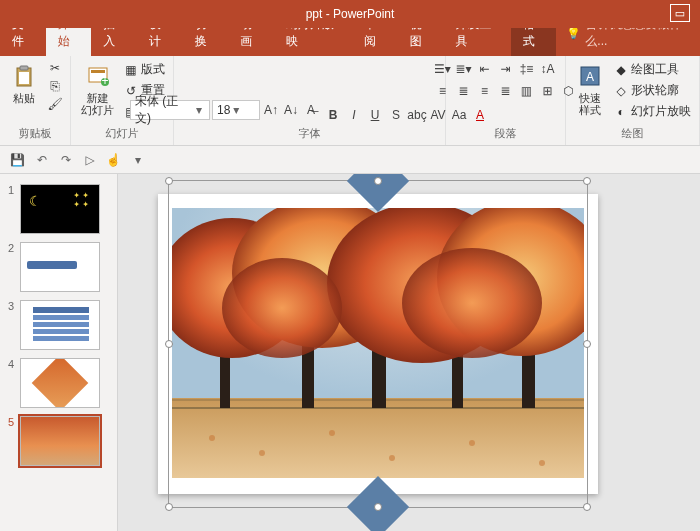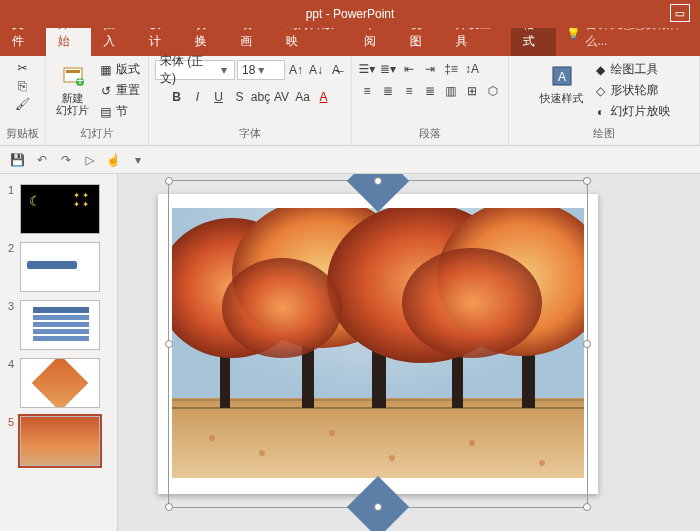--- a/index.html
+++ b/index.html
@@ -74,20 +74,30 @@
   <div class="tell-me">
     <span>💡</span>
     <span>告诉我您想要做什么...</span>
   </div>
 </div>
 
 <div class="ribbon">
 
   <div class="group">
     <div class="group-body">
+      <div class="bigbtn">
+        <div class="ico paste-ico">
+          <svg viewBox="0 0 24 24">
+              <rect x="5" y="4" width="14" height="18" fill="#c9a85f" stroke="#8a6d2f"></rect>
+              <rect x="8" y="2" width="8" height="4" rx="1" fill="#aaa" stroke="#777"></rect>
+              <rect x="7" y="8" width="10" height="12" fill="#fff"></rect>
+            </svg>
+        </div>
+        <div class="lbl">粘贴</div>
+      </div>
       <div class="smallbtns">
         <div class="smallbtn">
             <span class="ico">✂</span>
           </div>
         <div class="smallbtn">
             <span class="ico">⎘</span>
           </div>
         <div class="smallbtn">
             <span class="ico">🖌</span>
           </div>
@@ -122,21 +132,21 @@
         <div class="smallbtn">
             <span class="ico">▤</span>
             <span>节</span>
           </div>
       </div>
     </div>
     <div class="group-label">幻灯片</div>
   </div>
 
   <div class="group" style="min-width:170px">
-    <div class="group-body" style="flex-direction:column;align-items:center">
+    <div class="group-body" style="flex-direction:row;align-items:flex-end">
       <div class="fontrow">
         <div class="fontbox fontname">
             <span>宋体 (正文)</span>
             <span class="dd">▾</span>
           </div>
         <div class="fontbox fontsize">
             <span>18</span>
             <span class="dd">▾</span>
           </div>
         <div class="ibtn">A↑</div>

